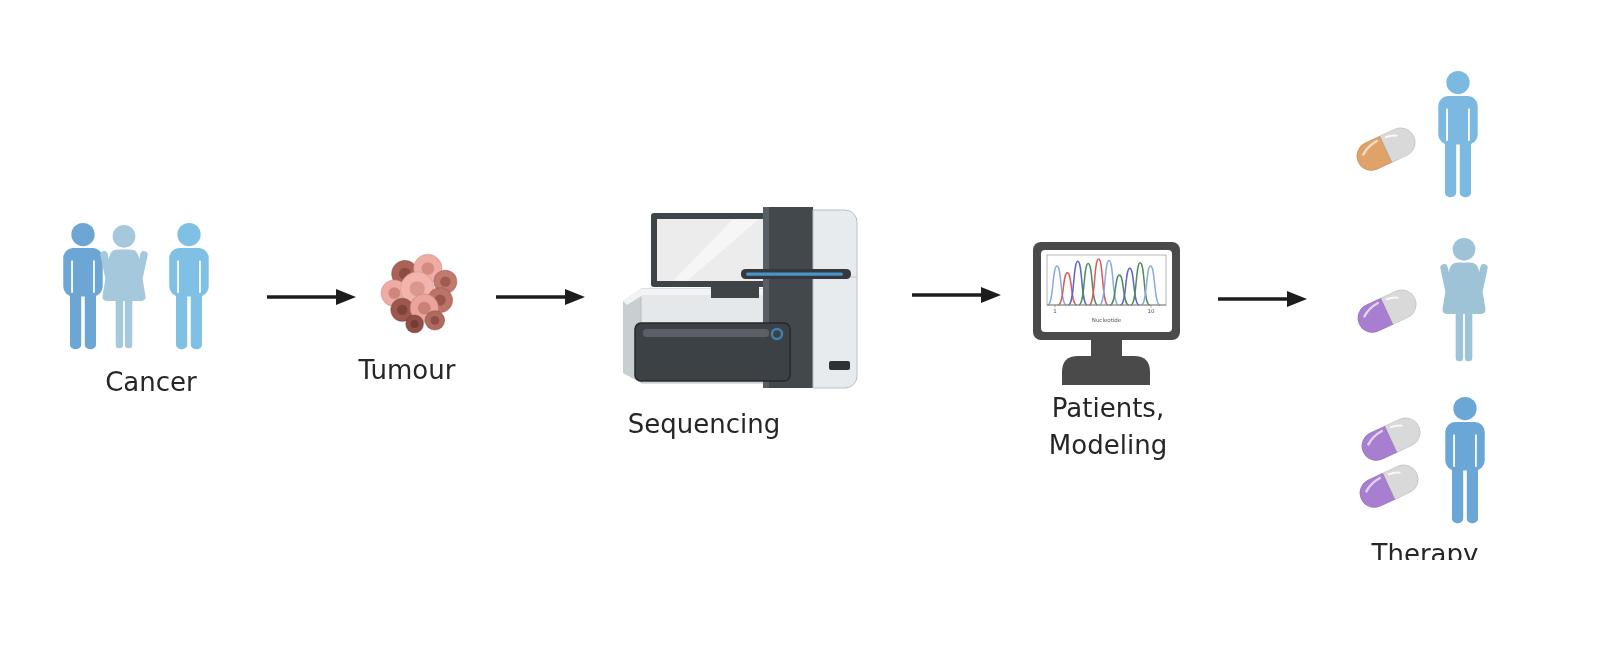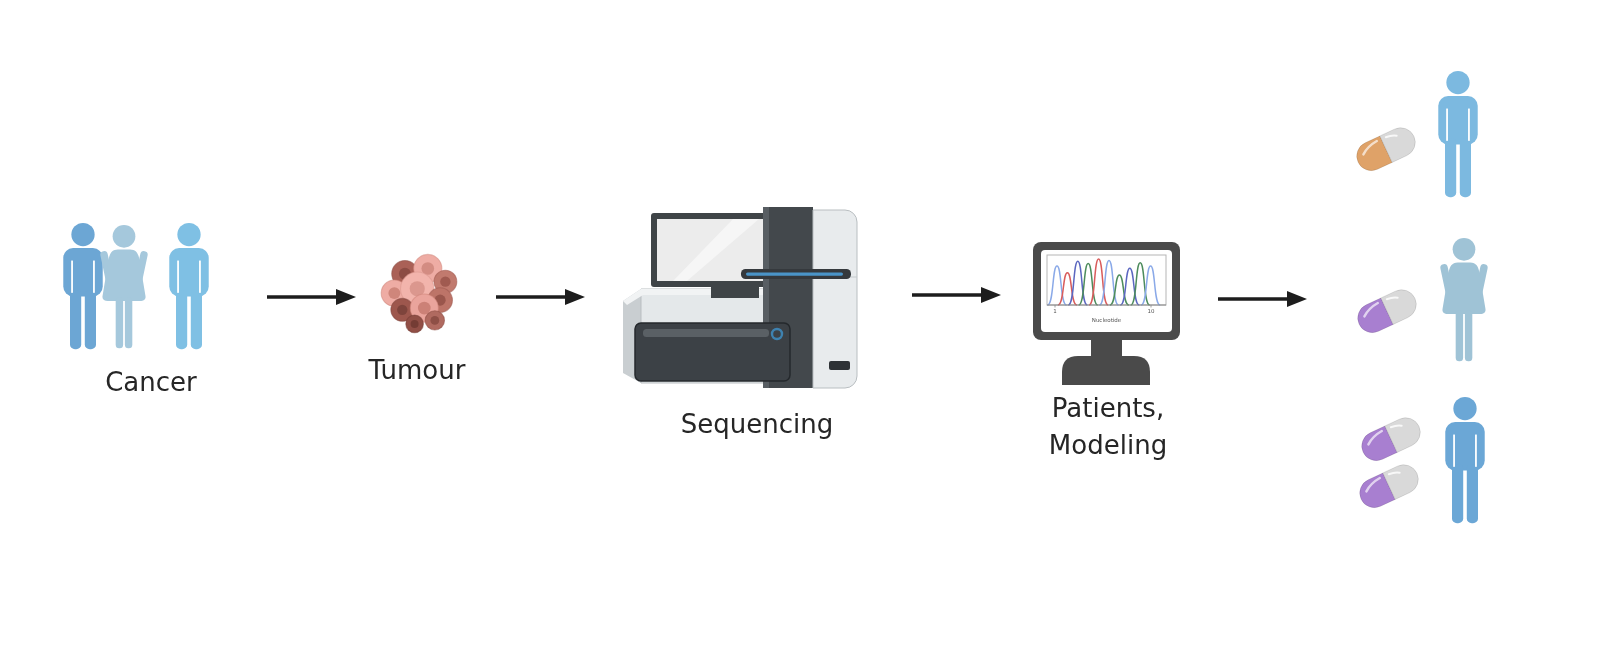--- a/index.html
+++ b/index.html
@@ -73,21 +73,21 @@
         <circle cx="31" cy="68" r="13" fill="#9d574d" stroke="#7e443c" stroke-opacity="0.55" stroke-width="1.2"></circle>
         <circle cx="31" cy="68" r="5.9" fill="#7e443c"></circle>
         <circle cx="56" cy="66" r="16" fill="#eaa49c" stroke="#cc8177" stroke-opacity="0.55" stroke-width="1.2"></circle>
         <circle cx="56" cy="66" r="7.2" fill="#cc8177"></circle>
         <circle cx="68" cy="80" r="11" fill="#b06a60" stroke="#8e4f46" stroke-opacity="0.55" stroke-width="1.2"></circle>
         <circle cx="68" cy="80" r="5.0" fill="#8e4f46"></circle>
         <circle cx="45" cy="84" r="10" fill="#914f46" stroke="#743c34" stroke-opacity="0.55" stroke-width="1.2"></circle>
         <circle cx="45" cy="84" r="4.5" fill="#743c34"></circle>
       </g>
   </svg>
-  <div class="stage-label" style="left:307px;top:352px">
+  <div class="stage-label" style="left:297px;top:352px">
     <div>Tumour</div>
   </div>
 
   <div class="abs" style="left: 494px; top: 286px; color: rgb(29, 29, 29);">
     <svg width="92" height="22">
         <line x1="2" y1="11" x2="73" y2="11" stroke="currentColor" stroke-width="3.4"></line>
         <polygon points="71,3 91,11 71,19" fill="currentColor"></polygon>
       </svg>
   </div>
 
@@ -110,21 +110,21 @@
 
     <rect x="128" y="64" width="110" height="10" rx="4.5" fill="#35393d"></rect>
     <rect x="133" y="67.5" width="97" height="3.2" rx="1.6" fill="#4a94c8"></rect>
 
     <rect x="22" y="118" width="155" height="58" rx="6" fill="#3c4146" stroke="#24282c" stroke-width="1.5"></rect>
     <rect x="30" y="124" width="126" height="8" rx="3.5" fill="#5a6065"></rect>
     <circle cx="164" cy="129" r="5" fill="none" stroke="#3e82b0" stroke-width="2.4"></circle>
 
     <rect x="216" y="156" width="21" height="9" rx="2" fill="#2e3236"></rect>
   </svg>
-  <div class="stage-label" style="left:647px;top:406px">
+  <div class="stage-label" style="left:594px;top:406px">
     <div>Sequencing</div>
   </div>
 
   <div class="abs" style="left: 910px; top: 284px; color: rgb(29, 29, 29);">
     <svg width="92" height="22">
         <line x1="2" y1="11" x2="73" y2="11" stroke="currentColor" stroke-width="3.4"></line>
         <polygon points="71,3 91,11 71,19" fill="currentColor"></polygon>
       </svg>
   </div>
 
@@ -203,15 +203,16 @@
       <path d="M42,2 H62 A18,18 0 0 1 62,38 H42 Z" stroke="rgba(0,0,0,0.12)" fill="#d9d9d9"></path>
       <path d="M14,14 q9,-7 22,-8" stroke="rgba(255,255,255,0.65)" stroke-width="3" fill="none" stroke-linecap="round"></path>
       <path d="M48,6.5 q8,0.5 13,4" stroke="rgba(255,255,255,0.8)" stroke-width="2.4" fill="none" stroke-linecap="round"></path>
     </svg>
   </div>
   <svg class="abs" style="left:1438px;top:396px" width="54" height="130" viewBox="0 0 60 145">
     <use href="#sym-male" fill="#6ba7d6"></use>
   </svg>
 
   <div class="stage-label" style="left:1315px;top:536px">
+    <div>Therapy</div>
   </div>
 
 </div>
 
 </body></html>

